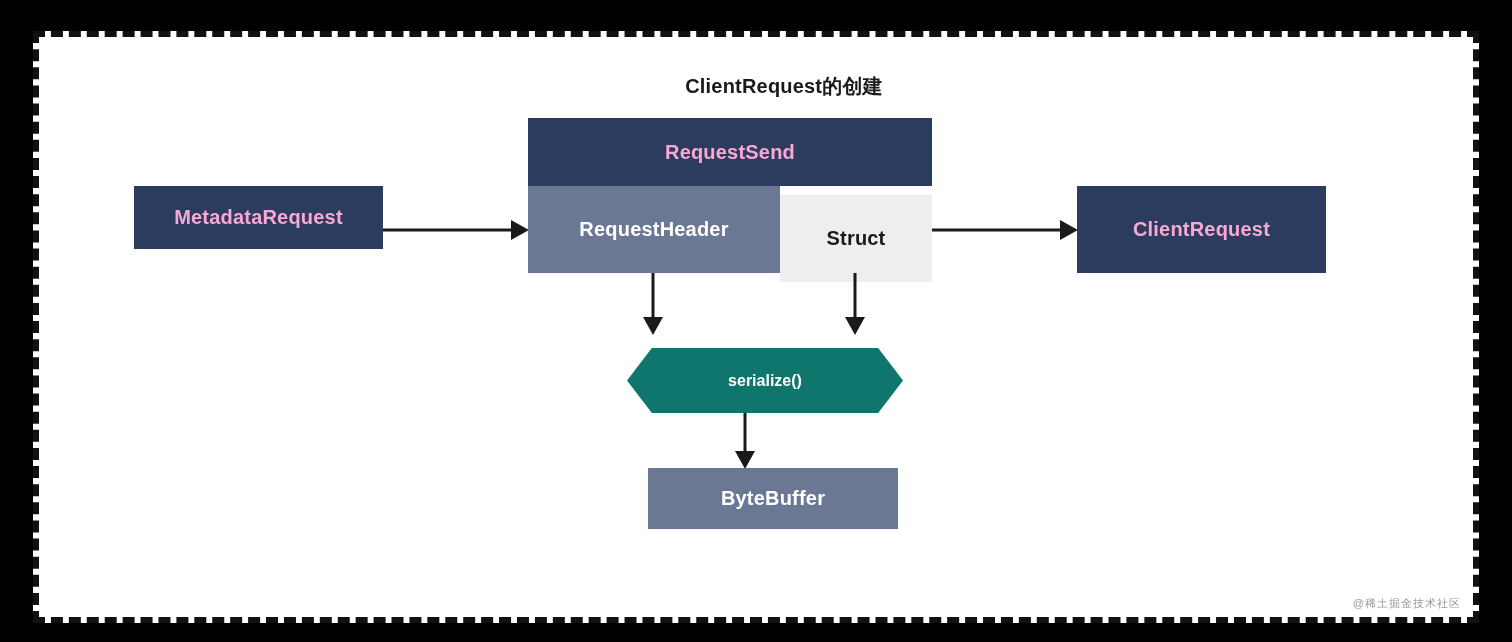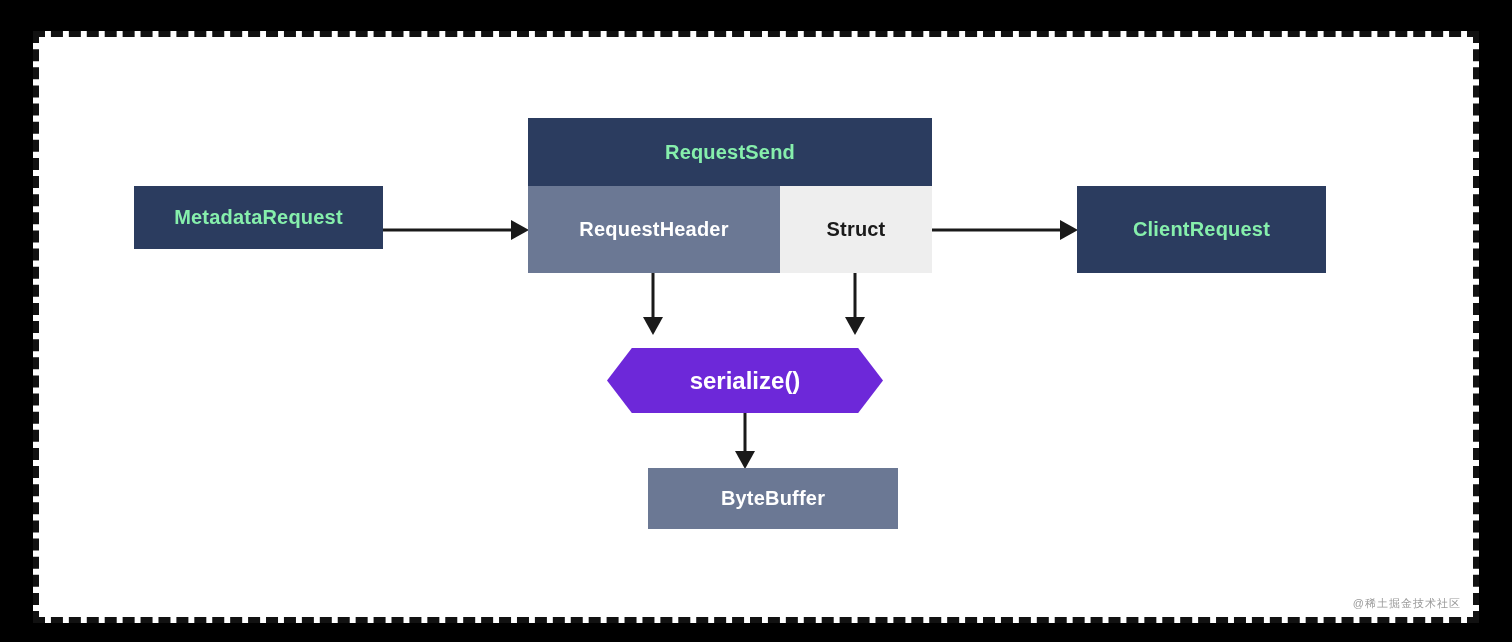--- a/index.html
+++ b/index.html
@@ -70,23 +70,23 @@
     position: absolute;
     display: flex;
     align-items: center;
     justify-content: center;
     font-size: 20px;
     font-weight: bold;
     letter-spacing: 0.2px;
     text-align: center;
   }
 
-  .node.navy      { background: #2b3c5f; color: #86efac; }
+  .node.navy      { background: #2b3c5f; color: #f9a8d4; }
   .node.slate     { background: #6b7894; color: #ffffff; }
-  .node.lightgray { background: #eeeeee; color: #1a1a1a; }
+  .node.lightgray { background: #eeeeee; color: #1a1a1a; margin-top: 9px; }
 
   
   #node-metadata-request {
     left: 95px;  top: 149px;  width: 249px; height: 63px;
   }
 
   #group-request-send {
     position: absolute;
     left: 489px; top: 81px; width: 404px; height: 155px;
   }
@@ -100,27 +100,27 @@
     left: 252px; top: 68px; width: 152px; height: 87px;
   }
 
   #node-client-request {
     left: 1038px; top: 149px; width: 249px; height: 87px;
   }
 
   
   #node-serialize {
     position: absolute;
-    left: 568px; top: 311px; width: 276px; height: 65px;
-    background: #6d28d9;
+    left: 588px; top: 311px; width: 276px; height: 65px;
+    background: #0f766e;
     color: #ffffff;
     display: flex;
     align-items: center;
     justify-content: center;
-    font-size: 24px;
+    font-size: 16px;
     font-weight: bold;
     clip-path: polygon(9% 0%, 91% 0%, 100% 50%, 91% 100%, 9% 100%, 0% 50%);
   }
 
   #node-byte-buffer {
     left: 609px; top: 431px; width: 250px; height: 61px;
   }
 
   
   .arrow-h, .arrow-v {
@@ -198,20 +198,21 @@
 </head>
 <body>
 
 <div id="screenshot">
 
   <div class="frame"></div>
   <div class="frame-dash"></div>
 
   <div class="canvas">
 
+    <div class="diagram-title">ClientRequest的创建</div>
 
     <div class="node navy" id="node-metadata-request">MetadataRequest</div>
 
     <div class="arrow-h" id="arrow-metadata-to-requestsend">
       <div class="shaft"></div>
       <div class="head"></div>
     </div>
 
     <div id="group-request-send">
       <div class="node navy" id="node-request-send">RequestSend</div>

